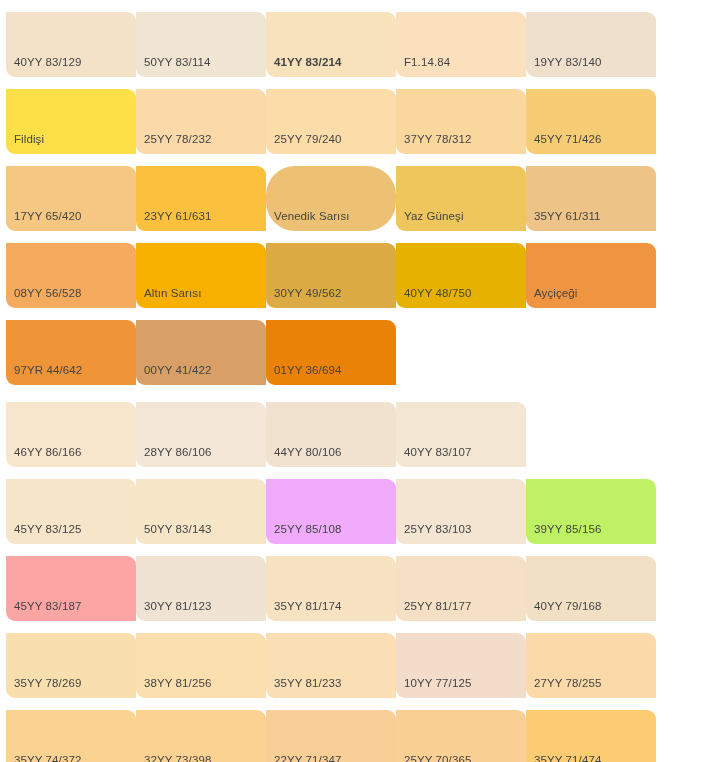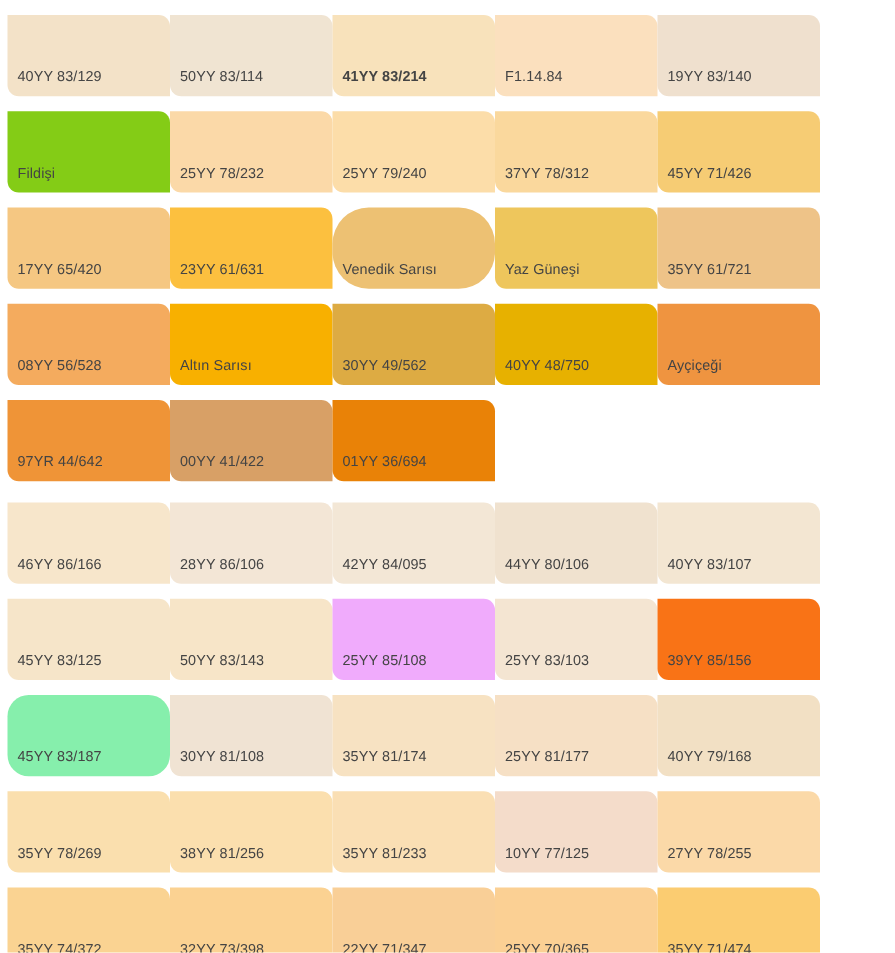--- a/index.html
+++ b/index.html
@@ -65,21 +65,21 @@
             <span class="swatch-label" style="color: rgb(68, 68, 68); font-weight: bold;">41YY 83/214</span>
           </div>
           <div class="swatch" style="background: rgb(251, 224, 190);">
             <span class="swatch-label" style="color: rgb(68, 68, 68);">F1.14.84</span>
           </div>
           <div class="swatch" style="background: rgb(239, 224, 206);">
             <span class="swatch-label" style="color: rgb(68, 68, 68);">19YY 83/140</span>
           </div>
         </div>
         <div class="swatch-row">
-          <div class="swatch" style="background: #84cc16;">
+          <div class="swatch" style="background: #fde047;">
             <span class="swatch-label" style="color: rgb(68, 68, 68);">Fildişi</span>
           </div>
           <div class="swatch" style="background: rgb(251, 217, 168);">
             <span class="swatch-label" style="color: rgb(68, 68, 68);">25YY 78/232</span>
           </div>
           <div class="swatch" style="background: rgb(252, 221, 169);">
             <span class="swatch-label" style="color: rgb(68, 68, 68);">25YY 79/240</span>
           </div>
           <div class="swatch" style="background: rgb(250, 216, 157);">
             <span class="swatch-label" style="color: rgb(68, 68, 68);">37YY 78/312</span>
@@ -95,21 +95,21 @@
           <div class="swatch" style="background: rgb(252, 192, 63);">
             <span class="swatch-label" style="color: rgb(68, 68, 68);">23YY 61/631</span>
           </div>
           <div class="swatch" style="background: rgb(237, 193, 115); border-radius: 29px;">
             <span class="swatch-label" style="color: rgb(68, 68, 68);">Venedik Sarısı</span>
           </div>
           <div class="swatch" style="background: rgb(238, 198, 92);">
             <span class="swatch-label" style="color: rgb(68, 68, 68);">Yaz Güneşi</span>
           </div>
           <div class="swatch" style="background: rgb(238, 195, 136);">
-            <span class="swatch-label" style="color: rgb(68, 68, 68);">35YY 61/721</span>
+            <span class="swatch-label" style="color: rgb(68, 68, 68);">35YY 61/311</span>
           </div>
         </div>
         <div class="swatch-row">
           <div class="swatch" style="background: rgb(244, 171, 94);">
             <span class="swatch-label" style="color: rgb(68, 68, 68);">08YY 56/528</span>
           </div>
           <div class="swatch" style="background: rgb(248, 176, 0);">
             <span class="swatch-label" style="color: rgb(68, 68, 68);">Altın Sarısı</span>
           </div>
           <div class="swatch" style="background: rgb(221, 171, 67);">
@@ -136,53 +136,50 @@
       </div>
       <div class="group-gap"></div>
       <div class="swatch-group">
         <div class="swatch-row">
           <div class="swatch" style="background: rgb(247, 230, 203);">
             <span class="swatch-label" style="color: rgb(68, 68, 68);">46YY 86/166</span>
           </div>
           <div class="swatch" style="background: rgb(243, 230, 214);">
             <span class="swatch-label" style="color: rgb(68, 68, 68);">28YY 86/106</span>
           </div>
-          <div class="swatch" style="background: rgb(243, 231, 214);">
-            <span class="swatch-label" style="color: rgb(68, 68, 68);">42YY 84/095</span>
-          </div>
           <div class="swatch" style="background: rgb(240, 226, 207);">
             <span class="swatch-label" style="color: rgb(68, 68, 68);">44YY 80/106</span>
           </div>
           <div class="swatch" style="background: rgb(243, 230, 210);">
             <span class="swatch-label" style="color: rgb(68, 68, 68);">40YY 83/107</span>
           </div>
         </div>
         <div class="swatch-row">
           <div class="swatch" style="background: rgb(246, 229, 201);">
             <span class="swatch-label" style="color: rgb(68, 68, 68);">45YY 83/125</span>
           </div>
           <div class="swatch" style="background: rgb(247, 229, 200);">
             <span class="swatch-label" style="color: rgb(68, 68, 68);">50YY 83/143</span>
           </div>
           <div class="swatch" style="background: #f0abfc;">
             <span class="swatch-label" style="color: rgb(68, 68, 68);">25YY 85/108</span>
           </div>
           <div class="swatch" style="background: rgb(244, 229, 210);">
             <span class="swatch-label" style="color: rgb(68, 68, 68);">25YY 83/103</span>
           </div>
-          <div class="swatch" style="background: #f97316;">
+          <div class="swatch" style="background: #bef264;">
             <span class="swatch-label" style="color: rgb(68, 68, 68);">39YY 85/156</span>
           </div>
         </div>
         <div class="swatch-row">
-          <div class="swatch" style="background: #86efac; border-radius: 17px;">
+          <div class="swatch" style="background: #fca5a5;">
             <span class="swatch-label" style="color: rgb(68, 68, 68);">45YY 83/187</span>
           </div>
           <div class="swatch" style="background: rgb(240, 227, 211);">
-            <span class="swatch-label" style="color: rgb(68, 68, 68);">30YY 81/108</span>
+            <span class="swatch-label" style="color: rgb(68, 68, 68);">30YY 81/123</span>
           </div>
           <div class="swatch" style="background: rgb(247, 226, 194);">
             <span class="swatch-label" style="color: rgb(68, 68, 68);">35YY 81/174</span>
           </div>
           <div class="swatch" style="background: rgb(246, 224, 197);">
             <span class="swatch-label" style="color: rgb(68, 68, 68);">25YY 81/177</span>
           </div>
           <div class="swatch" style="background: rgb(242, 224, 196);">
             <span class="swatch-label" style="color: rgb(68, 68, 68);">40YY 79/168</span>
           </div>

